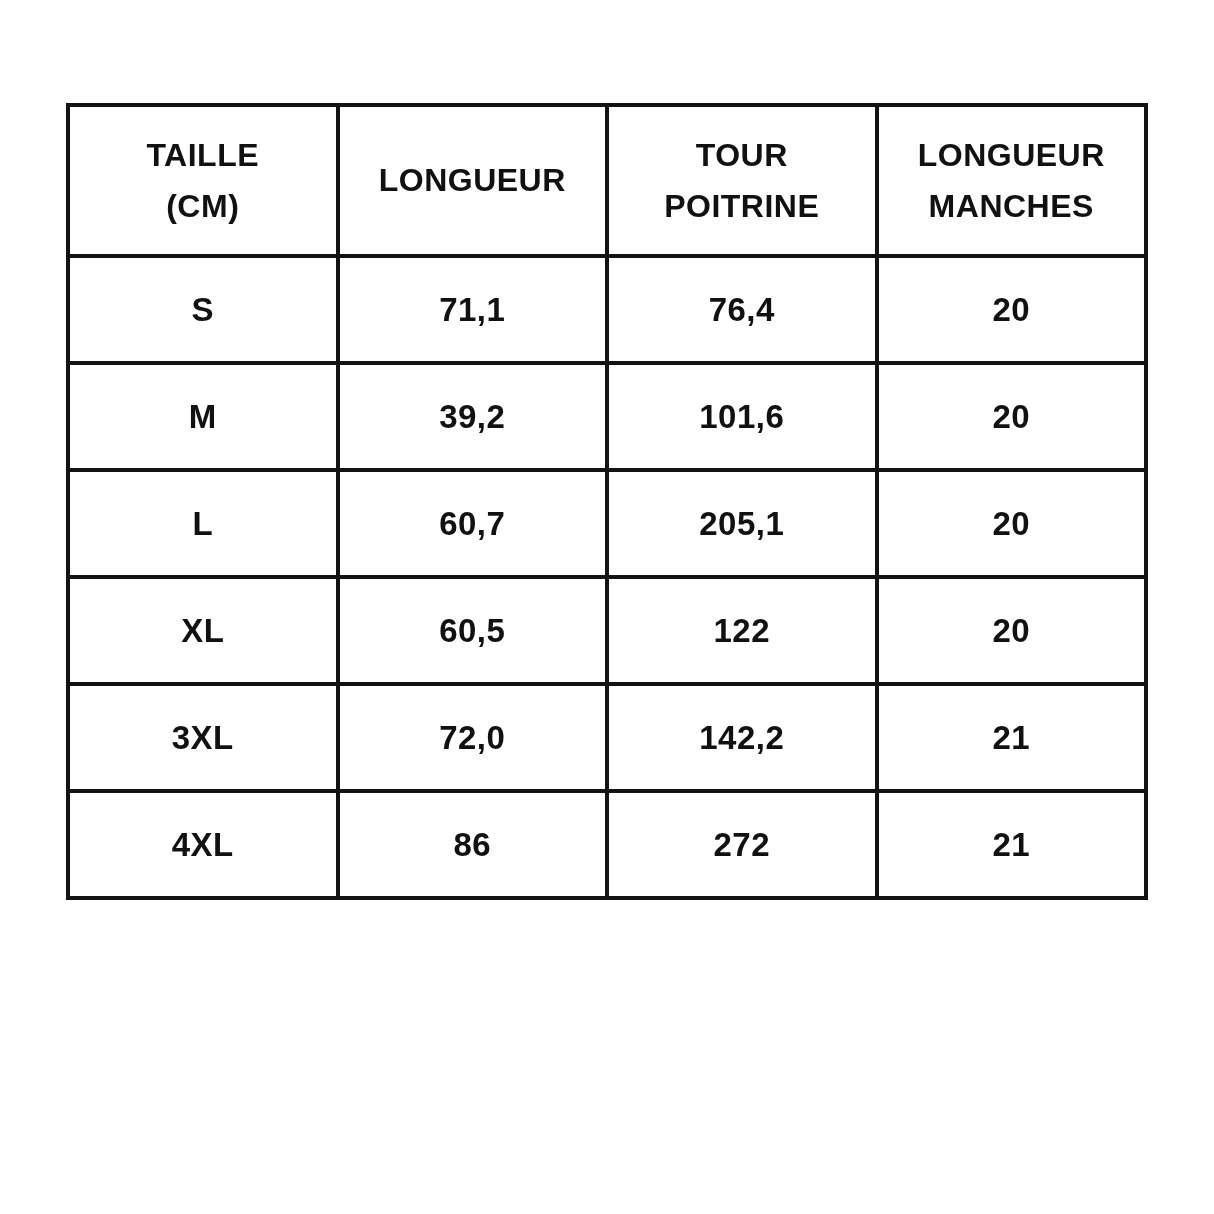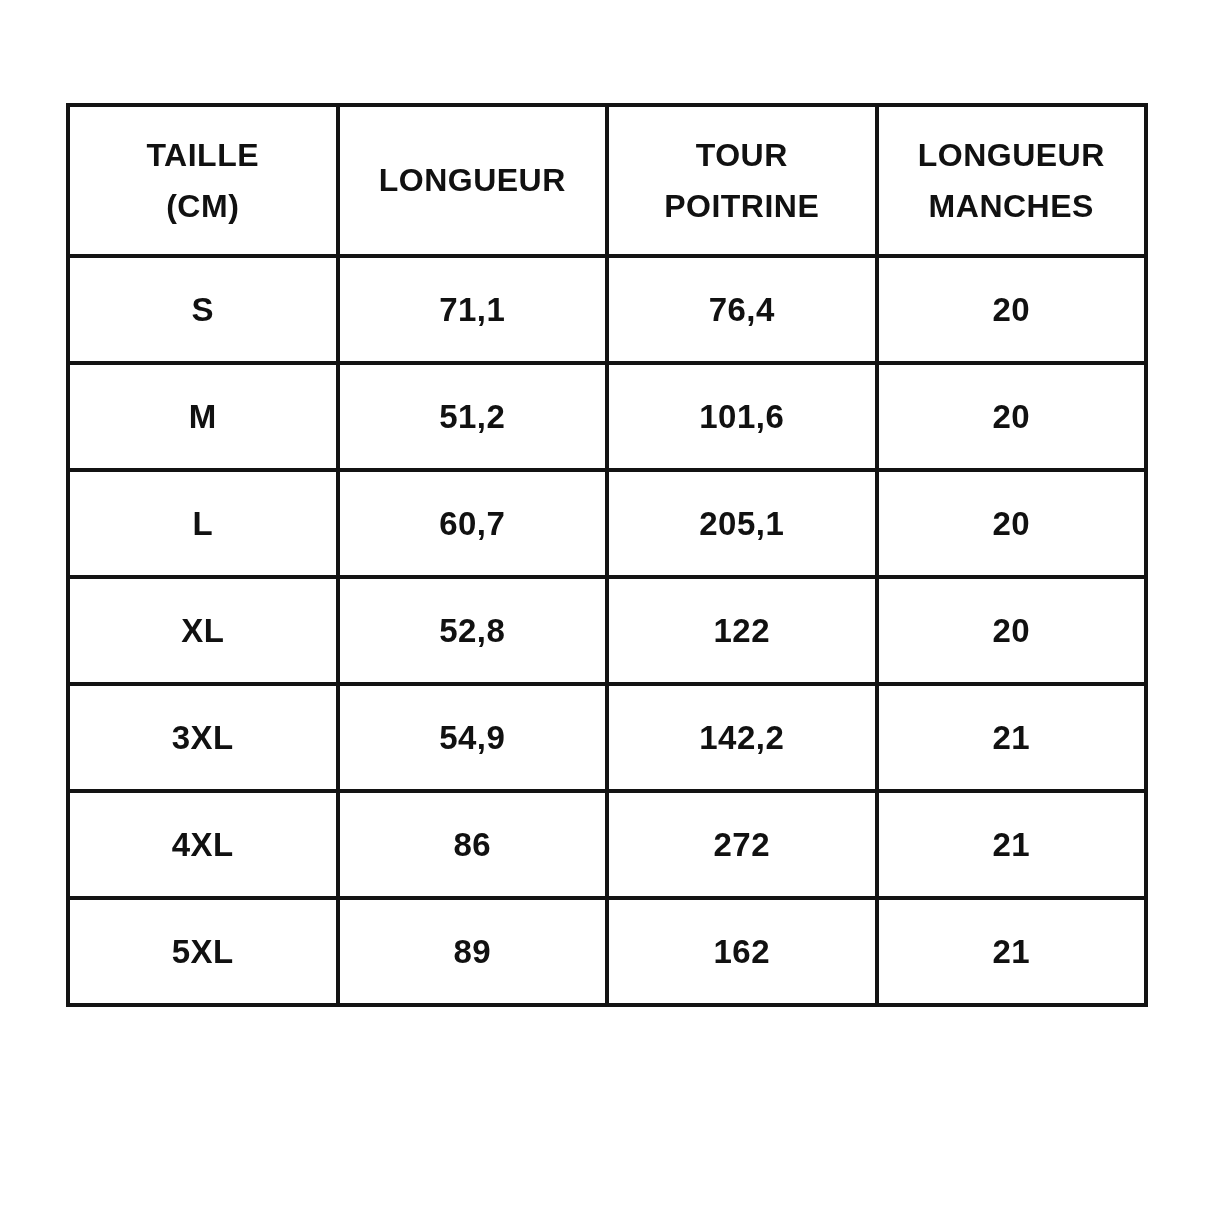--- a/index.html
+++ b/index.html
@@ -88,49 +88,43 @@
     </thead>
     <tbody>
       <tr>
         <td>S</td>
         <td>71,1</td>
         <td>76,4</td>
         <td>20</td>
       </tr>
       <tr>
         <td>M</td>
-        <td>51,2</td>
+        <td>39,2</td>
         <td>101,6</td>
         <td>20</td>
       </tr>
       <tr>
         <td>L</td>
         <td>60,7</td>
         <td>205,1</td>
         <td>20</td>
       </tr>
       <tr>
         <td>XL</td>
-        <td>52,8</td>
+        <td>60,5</td>
         <td>122</td>
         <td>20</td>
       </tr>
       <tr>
         <td>3XL</td>
-        <td>54,9</td>
+        <td>72,0</td>
         <td>142,2</td>
         <td>21</td>
       </tr>
       <tr>
         <td>4XL</td>
         <td>86</td>
         <td>272</td>
         <td>21</td>
       </tr>
-      <tr>
-        <td>5XL</td>
-        <td>89</td>
-        <td>162</td>
-        <td>21</td>
-      </tr>
     </tbody>
   </table>
 </div>
 
 </body></html>

